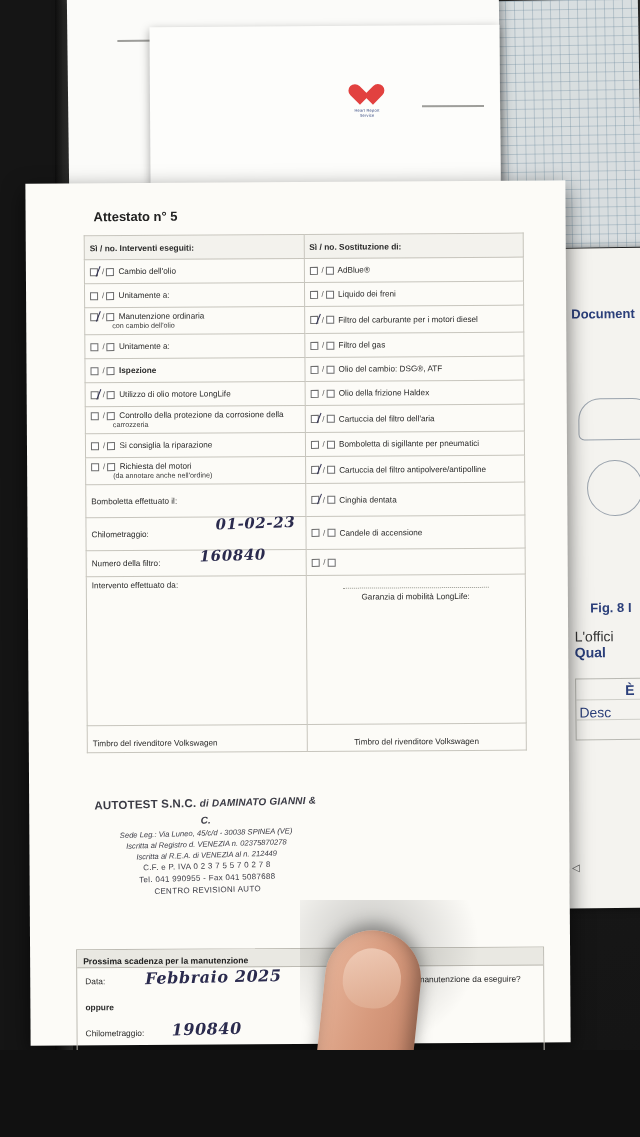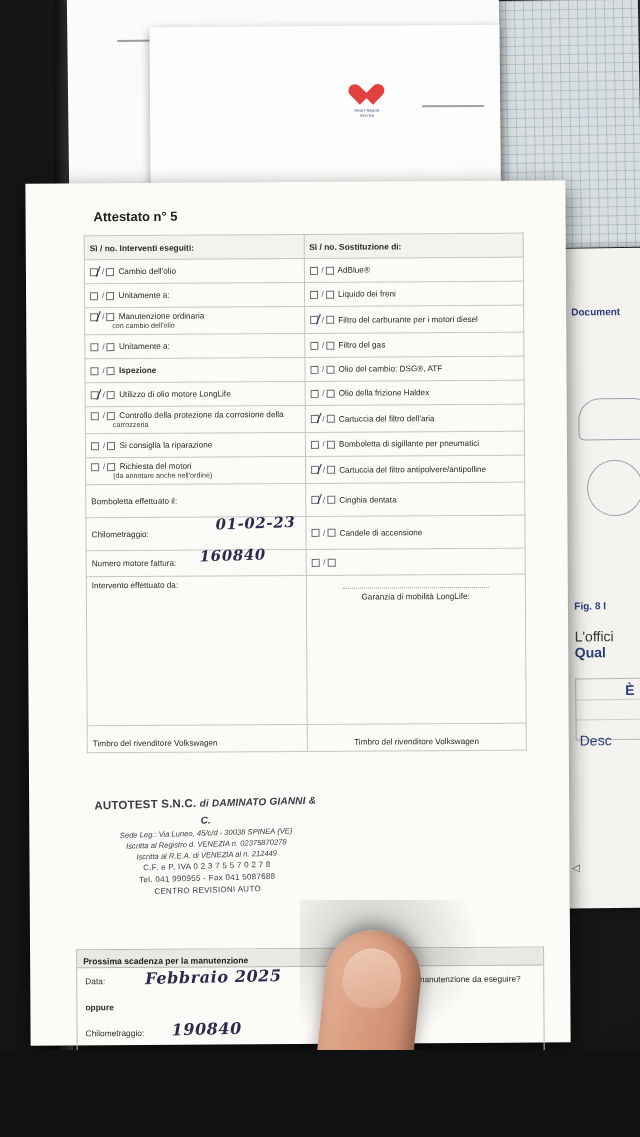--- a/index.html
+++ b/index.html
@@ -15,21 +15,21 @@
     background:#e8eef0;
     background-image:
       linear-gradient(to right,rgba(120,150,170,.35) 1px,transparent 1px),
       linear-gradient(to bottom,rgba(120,150,170,.35) 1px,transparent 1px);
     background-size:9px 9px;
     transform:rotate(-1deg);opacity:.92;}
 
   
   .rightpage{position:absolute;left:566px;top:248px;width:120px;height:660px;
     background:#f4f3ef;box-shadow:-3px 0 8px rgba(0,0,0,.5);transform:rotate(-0.6deg);}
-  .rightpage .rp-txt{position:absolute;color:#2b3f7a;font-size:10px;font-weight:bold;}
+  .rightpage .rp-txt{position:absolute;color:#2b3f7a;font-size:13px;font-weight:bold;}
   .rightpage .rp-dark{position:absolute;color:#333;font-size:14px;}
   .rp-carbox{position:absolute;left:8px;top:150px;width:86px;height:150px;}
   .rp-car{position:absolute;left:6px;top:0px;width:78px;height:40px;
     border:1px solid #9aa3ad;border-radius:22px 26px 6px 6px;}
   .rp-wheel{position:absolute;width:54px;height:54px;border:1px solid #9aa3ad;border-radius:50%;}
   .rp-table{position:absolute;left:8px;top:430px;width:104px;height:60px;border:1px solid #b9b9b3;}
   .rp-table .r{position:absolute;left:0;right:0;height:20px;border-bottom:1px solid #cfcfc9;}
 
   
   .leftslab{position:absolute;left:0;top:0;width:62px;height:1137px;background:#151515;}
@@ -113,29 +113,29 @@
   <div class="desk"></div>
 
   <div class="gridpaper"></div>
 
   <div class="rightpage">
     <div class="rp-txt" style="left:8px;top:58px;">Document</div>
     <div class="rp-carbox">
       <div class="rp-car"></div>
       <div class="rp-wheel" style="left:14px;top:62px;"></div>
     </div>
-    <div class="rp-txt" style="left:8px;top:352px;">Fig. 8 I</div>
+    <div class="rp-txt" style="left:24px;top:352px;">Fig. 8 I</div>
     <div class="rp-dark" style="left:8px;top:380px;">L'offici</div>
     <div class="rp-dark" style="left:8px;top:396px;color:#2b3f7a;font-weight:bold;">Qual</div>
     <div class="rp-table">
       <div class="r" style="top:0"></div>
       <div class="r" style="top:20px"></div>
     </div>
     <div class="rp-dark" style="left:58px;top:434px;font-weight:bold;color:#2b3f7a;">È</div>
-    <div class="rp-dark" style="left:12px;top:456px;color:#2b3f7a;margin-top:28px;">Desc</div>
+    <div class="rp-dark" style="left:12px;top:456px;color:#2b3f7a;">Desc</div>
   </div>
 
   <div class="leftslab"></div>
   <div class="leftedge"></div>
 
   <div class="topsheet">
     <div class="rule" style="left:50px;top:44px;width:92px;"></div>
     <div class="logo" style="left:128px;top:52px;">
       <div class="heart"></div>
       <div class="lt">Heart Report Service</div>
@@ -206,21 +206,21 @@
         </tr>
         <tr>
           <td style="height:24px"><span>Bomboletta effettuato il:</span></td>
           <td><span class="chk"></span><span class="sl">/</span><span class="cb"></span> <span>Cinghia dentata</span></td>
         </tr>
         <tr>
           <td style="height:24px"><span>Chilometraggio:</span></td>
           <td><span class="cb"></span><span class="sl">/</span><span class="cb"></span> <span>Candele di accensione</span></td>
         </tr>
         <tr>
-          <td style="height:17px"><span>Numero motore fattura:</span></td>
+          <td style="height:17px"><span>Numero della filtro:</span></td>
           <td><span class="cb"></span><span class="sl">/</span><span class="cb"></span> <span></span></td>
         </tr>
         <tr>
           <td style="height:140px;vertical-align:top"><span>Intervento effettuato da:</span></td>
           <td style="height:140px;vertical-align:top;text-align:center">
             <div style="border-bottom:1px dotted #9a9a93;width:70%;margin:2px auto 4px auto;height:6px"></div>
             <span>Garanzia di mobilità LongLife:</span>
           </td>
         </tr>
         <tr>

